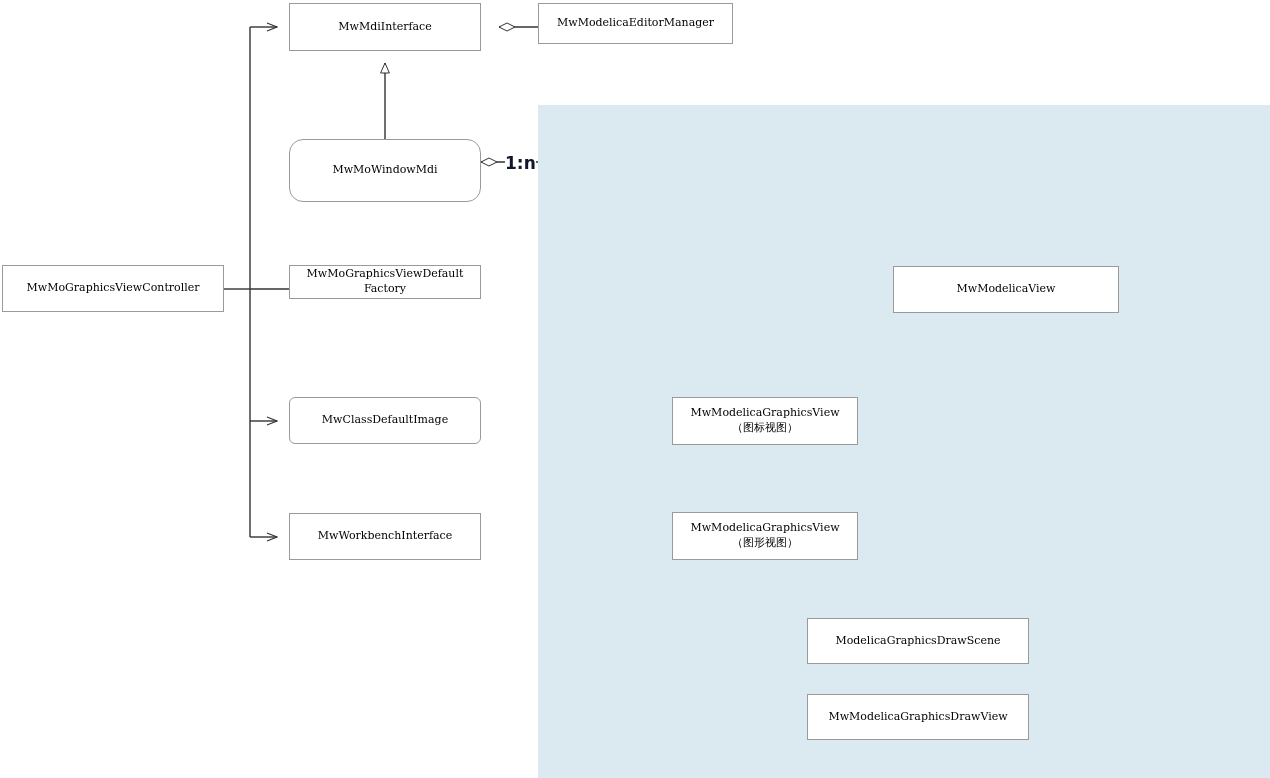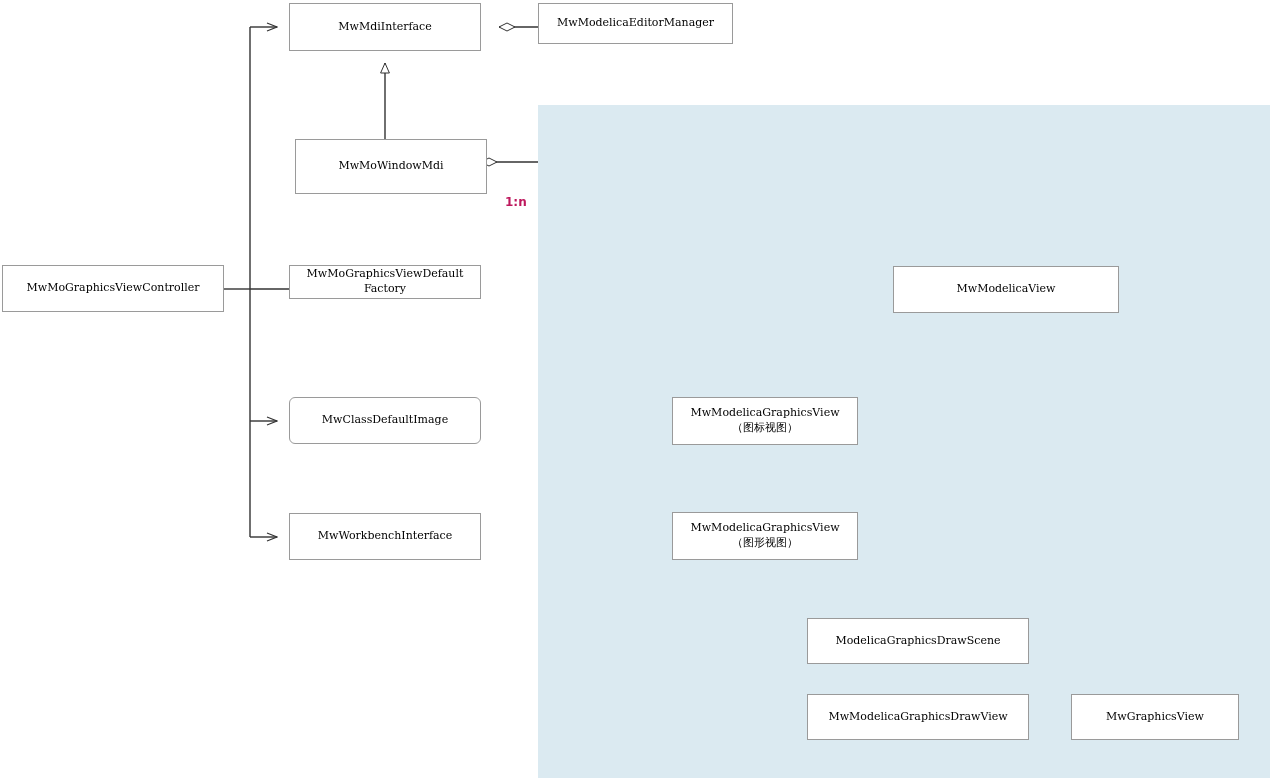--- a/index.html
+++ b/index.html
@@ -39,27 +39,26 @@
     z-index: 3;
   }
   .node .nlabel {
     display: block;
     white-space: pre-line;
     padding: 0 4px;
   }
   .edge-label {
     position: absolute;
     font-family: "DejaVu Sans", "Liberation Sans", sans-serif;
-    font-size: 12px;
+    font-size: 17px;
     font-weight: bold;
-    color: #be185d;
+    color: #0f172a;
     background: #ffffff;
     z-index: 4;
     line-height: 1;
-    margin-top: 41px;
   }
   .region {
     position: absolute;
     z-index: 1;
   }
 </style>
 </head>
 <body>
 
 <div id="canvas">
@@ -118,21 +117,21 @@
       <path d="M1029,717 L1059,717" marker-end="url(#hollow-triangle)"></path>
     </g>
   </svg>
 
   <div class="node" id="node-0" style="left: 289px; top: 3px; width: 192px; height: 48px;">
       <span class="nlabel">MwMdiInterface</span>
     </div>
   <div class="node" id="node-1" style="left: 538px; top: 3px; width: 195px; height: 41px;">
       <span class="nlabel">MwModelicaEditorManager</span>
     </div>
-  <div class="node" id="node-2" style="left: 295px; top: 139px; width: 192px; height: 55px;">
+  <div class="node" id="node-2" style="left: 289px; top: 139px; width: 192px; height: 63px; border-radius: 14px;">
       <span class="nlabel">MwMoWindowMdi</span>
     </div>
   <div class="node" id="node-4" style="left: 2px; top: 265px; width: 222px; height: 47px;">
       <span class="nlabel">MwMoGraphicsViewController</span>
     </div>
   <div class="node" id="node-5" style="left: 289px; top: 265px; width: 192px; height: 34px;">
       <span class="nlabel">MwMoGraphicsViewDefault
 Factory</span>
     </div>
   <div class="node" id="node-7" style="left: 893px; top: 266px; width: 226px; height: 47px;">
@@ -151,19 +150,16 @@
   <div class="node" id="node-11" style="left: 672px; top: 512px; width: 186px; height: 48px;">
       <span class="nlabel">MwModelicaGraphicsView
 （图形视图）</span>
     </div>
   <div class="node" id="node-12" style="left: 807px; top: 618px; width: 222px; height: 46px;">
       <span class="nlabel">ModelicaGraphicsDrawScene</span>
     </div>
   <div class="node" id="node-13" style="left: 807px; top: 694px; width: 222px; height: 46px;">
       <span class="nlabel">MwModelicaGraphicsDrawView</span>
     </div>
-  <div class="node" id="node-14" style="left: 1071px; top: 694px; width: 168px; height: 46px;">
-      <span class="nlabel">MwGraphicsView</span>
-    </div>
 
   <div class="edge-label" id="edge-label-0" style="left: 505px; top: 155px;">1:n</div>
 
 </div>
 
 </body></html>

